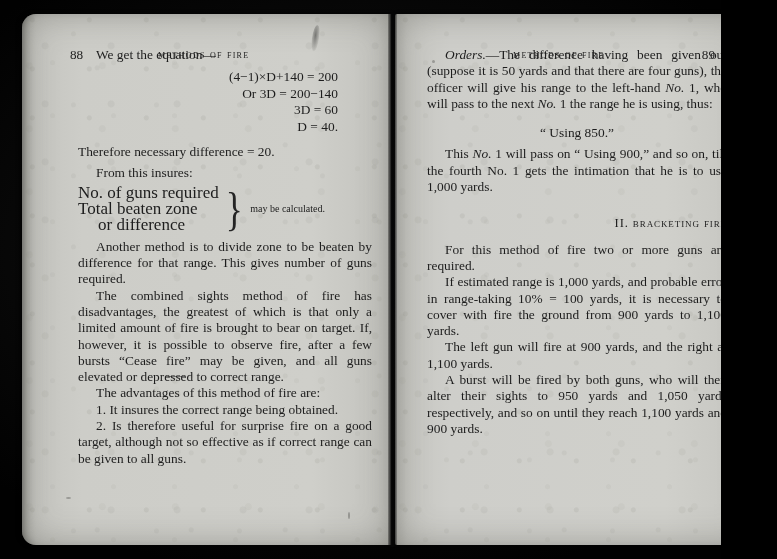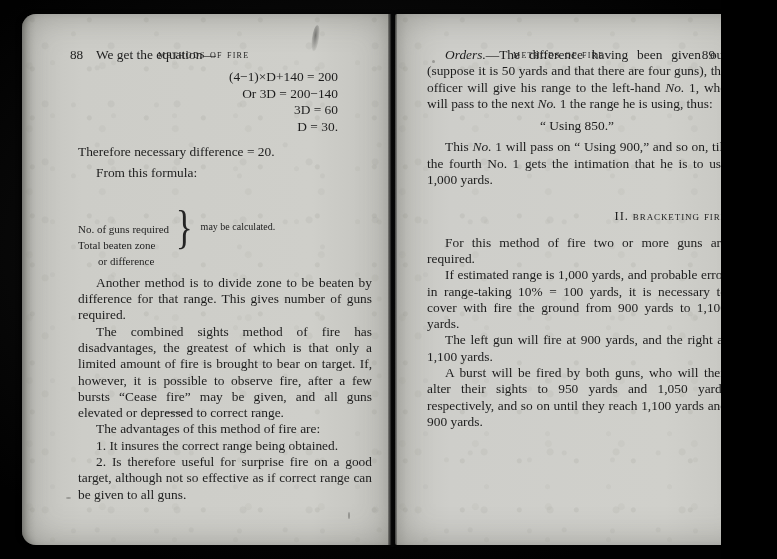--- a/index.html
+++ b/index.html
@@ -144,43 +144,42 @@
   }
   .eqn div { white-space: nowrap; }
 
   
   .brace-block {
     display: flex;
     align-items: center;
     margin-top: 3px;
   }
   .brace-items {
-    font-size: 11px;
+    font-size: 17px;
     line-height: 16.4px;
     white-space: nowrap;
-    margin-top: 36px;
   }
   .brace-items .ind { padding-left: 20px; }
   .brace-glyph {
     font-size: 47px;
     line-height: 0;
     margin: 0 5px 0 4px;
     font-family: "Liberation Serif", serif;
     transform: scaleX(.75);
     color: #242424;
   }
   .brace-tail {
     font-size: 10px;
     white-space: nowrap;
   }
 
   
   .centered {
     text-align: center;
-    margin: 6px 0 0 0;
+    margin: 13px 0 0 0;
     text-indent: 0;
   }
 
   .sec-head {
     text-align: right;
     font-variant: small-caps;
     text-transform: lowercase;
     letter-spacing: .9px;
     font-size: 12.6px;
     margin: 20px 0 10px 0;
@@ -230,28 +229,28 @@
     <div class="folio folio-left">88</div>
     <div class="running-head">Methods of Fire</div>
 
     <div class="text-col">
       <p class="para">We get the equation—</p>
 
       <div class="eqn">
         <div>(4−1)×D+140 = 200</div>
         <div>Or 3D = 200−140</div>
         <div>3D =  60</div>
-        <div>D = 30.</div>
+        <div>D = 40.</div>
       </div>
 
       <div class="gap"></div>
       <p class="para noindent">Therefore necessary difference = 20.</p>
 
       <div class="gap-sm"></div>
-      <p class="para">From this formula:</p>
+      <p class="para">From this insures:</p>
 
       <div class="brace-block">
         <div class="brace-items">
           <div>No. of guns required</div>
           <div>Total beaten zone</div>
           <div class="ind">or difference</div>
         </div>
         <div class="brace-glyph">}</div>
         <div class="brace-tail">may be calculated.</div>
       </div>

